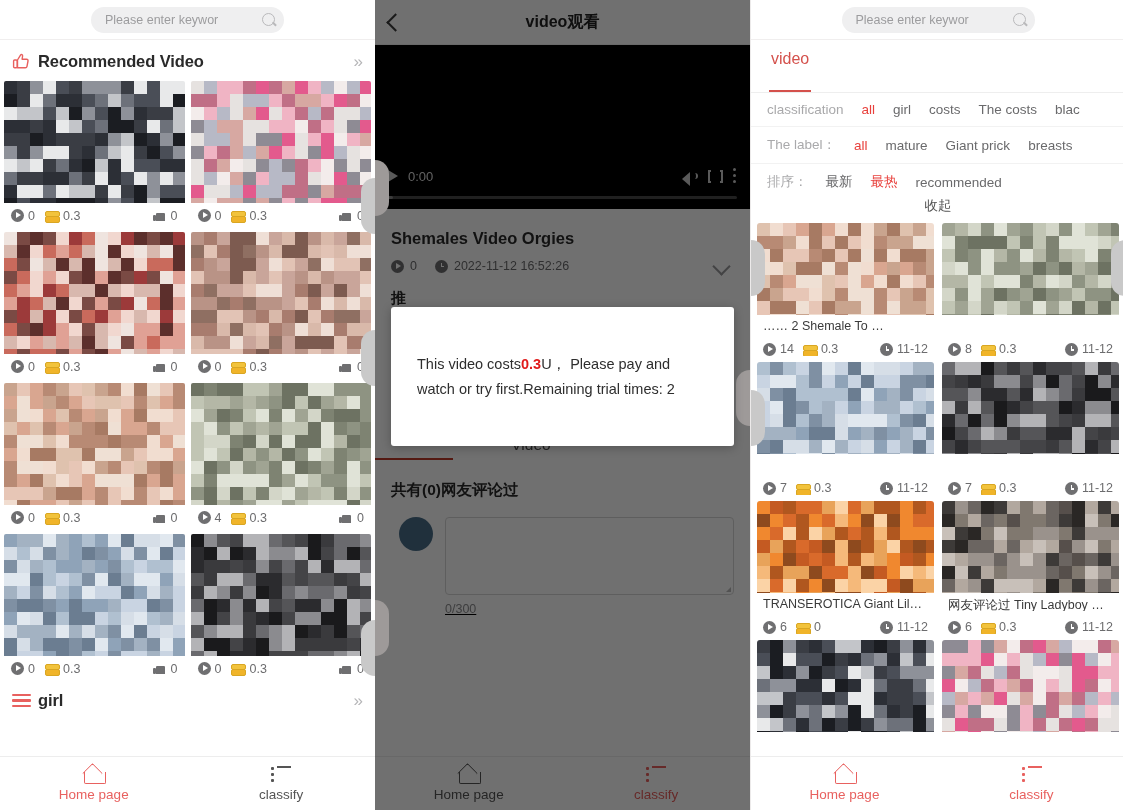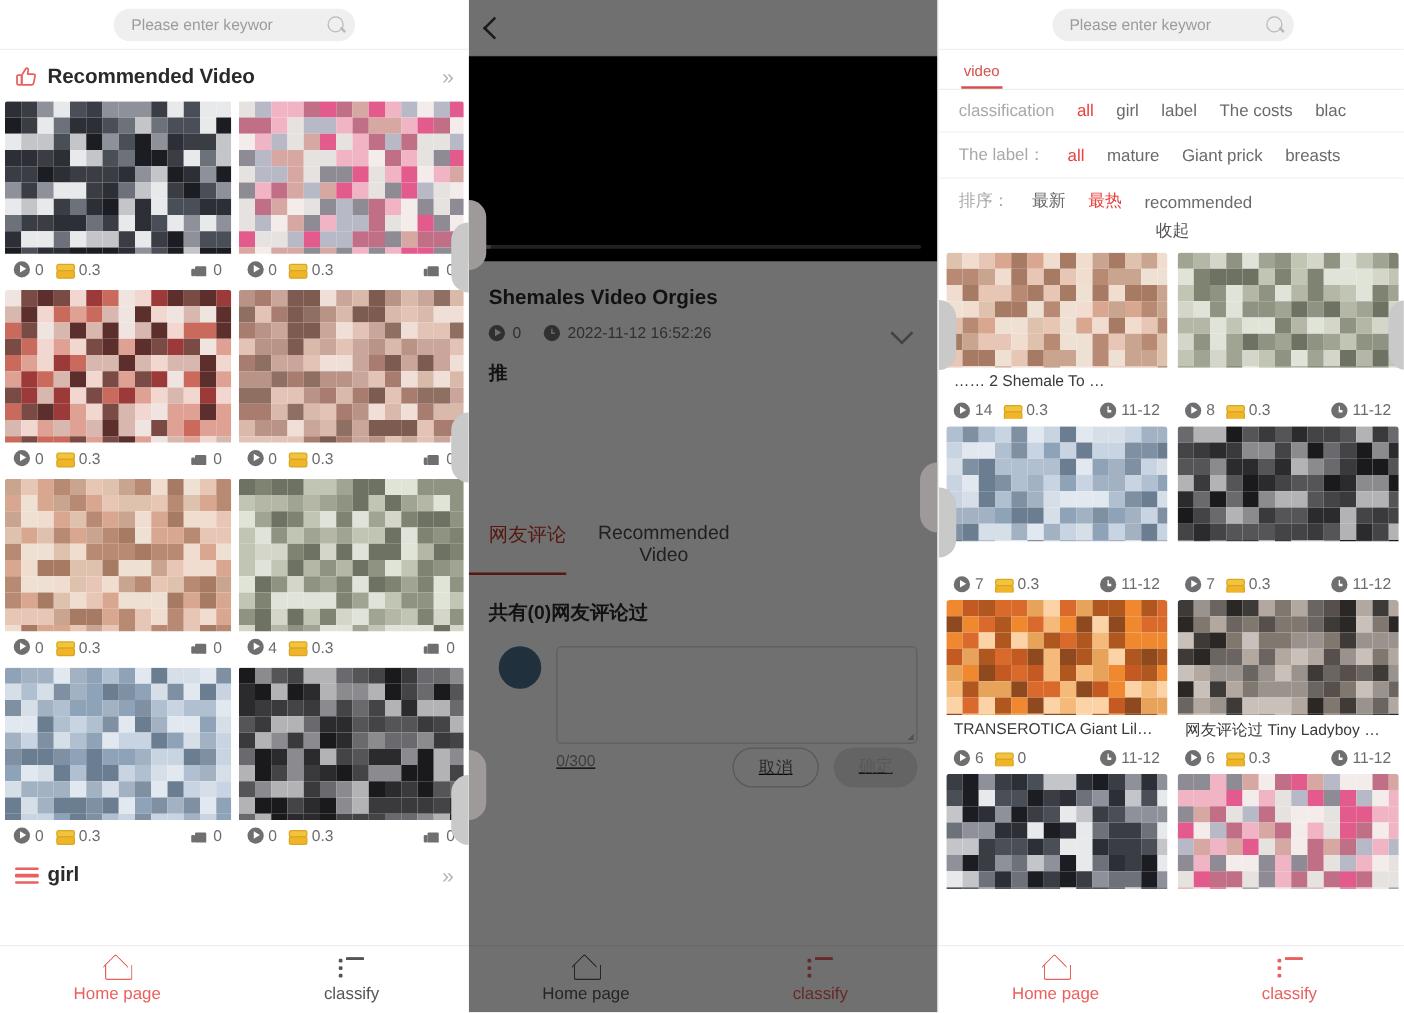--- a/index.html
+++ b/index.html
@@ -137,21 +137,21 @@
   .modal { position:absolute; z-index:50; left:16px; right:16px; top:307px; background:#fff;
            border-radius:3px; box-shadow:0 2px 10px rgba(0,0,0,0.25); overflow:hidden; }
   .modal-body { padding: 45px 26px 44px 26px; font-size:14.5px; color:#2e2e2e; line-height:1.72; }
   .modal-body .red { color:#e01b1b; font-weight:bold; }
   .modal-foot { display:flex; border-top:1px solid #e6e6e6; background:#eeeeee; }
   .modal-btn { flex:1; text-align:center; padding:14px 0; font-size:14.5px; color:#3a3a3a; }
   .modal-btn.primary { color:#3b8fe0; border-left:1px solid #e0e0e0; }
 
   
   .rtabs { border-bottom:1px solid #eeeeee; padding: 0 18px; display:flex; }
-  .rtab { font-size:12px; color:#d4514c; padding: 10px 2px 7px 2px; position:relative;}
+  .rtab { font-size:16px; color:#d4514c; padding: 10px 2px 24px 2px; position:relative;}
   .rtab.active::after{content:"";position:absolute;left:0;right:0;bottom:0;height:2px;background:#d4514c;}
   .frow { display:flex; align-items:center; padding: 9px 16px; gap: 18px; border-bottom:1px solid #f2f2f2;
           font-size:13.5px; white-space:nowrap; overflow:hidden;}
   .frow .flabel { color:#a9a9ab; flex:0 0 auto; }
   .frow .fopt { color:#6a6a6c; }
   .frow .fopt.active { color:#e8403c; }
   .frow.sort { border-bottom:none; padding-bottom:4px; }
   .collapse { text-align:center; font-size:13.5px; color:#555; padding: 2px 0 8px 0; }
 
   .rgrid { display:grid; grid-template-columns:1fr 1fr; gap: 6px 8px; padding: 0 6px; }
@@ -1466,23 +1466,36 @@
           </span>
         <span class="lbl">classify</span>
       </div>
     </div>
   </div>
 
   <div class="panel mid">
 
     <div class="topbar">
       <span class="backchev"></span>
+      <span class="ttl">video观看</span>
     </div>
 
     <div class="player">
+      <div class="pctrl">
+        <span class="p-play"></span>
+        <span class="ptime">0:00</span>
+        <span class="p-sp"></span>
+        <span class="p-vol"></span>
+        <span class="p-fs"></span>
+        <span class="p-dots">
+            <i></i>
+            <i></i>
+            <i></i>
+          </span>
+      </div>
       <div class="pbar"></div>
     </div>
 
     <div class="vtitle">Shemales Video Orgies</div>
     <div class="vsub">
       <span class="ico-play"></span>
       <span class="num">0</span>
       <span class="ico-clock" style="margin-left:12px;"></span>
       <span class="num">2022-11-12 16:52:26</span>
       <span class="sp"></span>
@@ -1498,24 +1511,20 @@
         <div class="ctab">
           <span>Recommended Video</span>
         </div>
       </div>
       <div class="ctitle">共有(0)网友评论过</div>
       <div class="crow">
         <div class="avatar"></div>
         <div class="cbox">
           <div class="ctextarea"></div>
           <div class="ccount">0/300</div>
-          <div class="cbtns">
-            <div class="btn-pill btn-cancel">取消</div>
-            <div class="btn-pill btn-ok">确定</div>
-          </div>
         </div>
       </div>
     </div>
 
     <div class="tabbar">
       <div class="tabitem">
         <span class="home-ic"></span>
         <span class="lbl">Home page</span>
       </div>
       <div class="tabitem active">
@@ -1531,20 +1540,23 @@
       </div>
     </div>
 
     <div class="dim"></div>
 
     <div class="handle l dark" style="top:160px;"></div>
     <div class="handle r dark" style="top:370px; z-index:46;"></div>
     <div class="handle l dark" style="top:600px; z-index:46;"></div>
 
     <div class="modal">
+      <div class="modal-body">
+        <span>This video costs</span><span class="red">0.3</span><span>U， Please pay and watch or try first.Remaining trial times: 2</span>
+      </div>
     </div>
   </div>
 
   <div class="panel right">
 
     <div class="searchbar">
       <div class="search-pill">
         <span class="ph">Please enter keywor</span>
         <span class="mag"></span>
       </div>
@@ -1552,21 +1564,21 @@
 
     <div class="rtabs">
       <div class="rtab active">video</div>
     </div>
 
     <div id="filters">
         <div class="frow">
           <span class="flabel">classification</span>
           <span class="fopt active">all</span>
           <span class="fopt">girl</span>
-          <span class="fopt">label</span>
+          <span class="fopt">costs</span>
           <span class="fopt">The costs</span>
           <span class="fopt">blac</span>
         </div>
         <div class="frow">
           <span class="flabel">The label：</span>
           <span class="fopt active">all</span>
           <span class="fopt">mature</span>
           <span class="fopt">Giant prick</span>
           <span class="fopt">breasts</span>
         </div>

